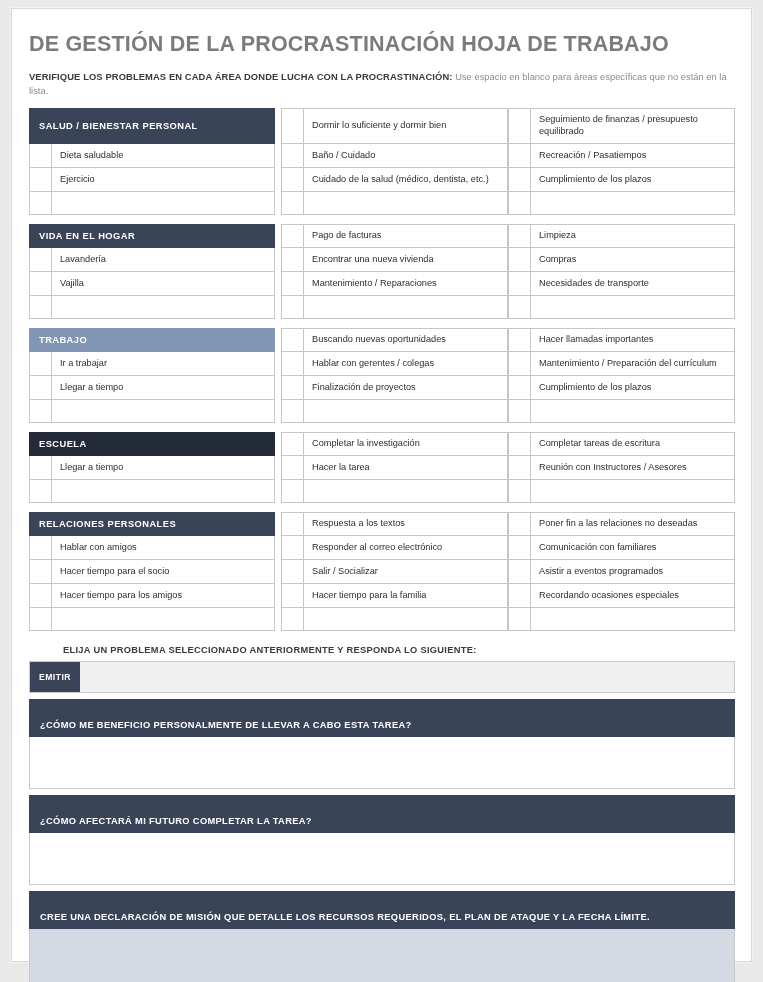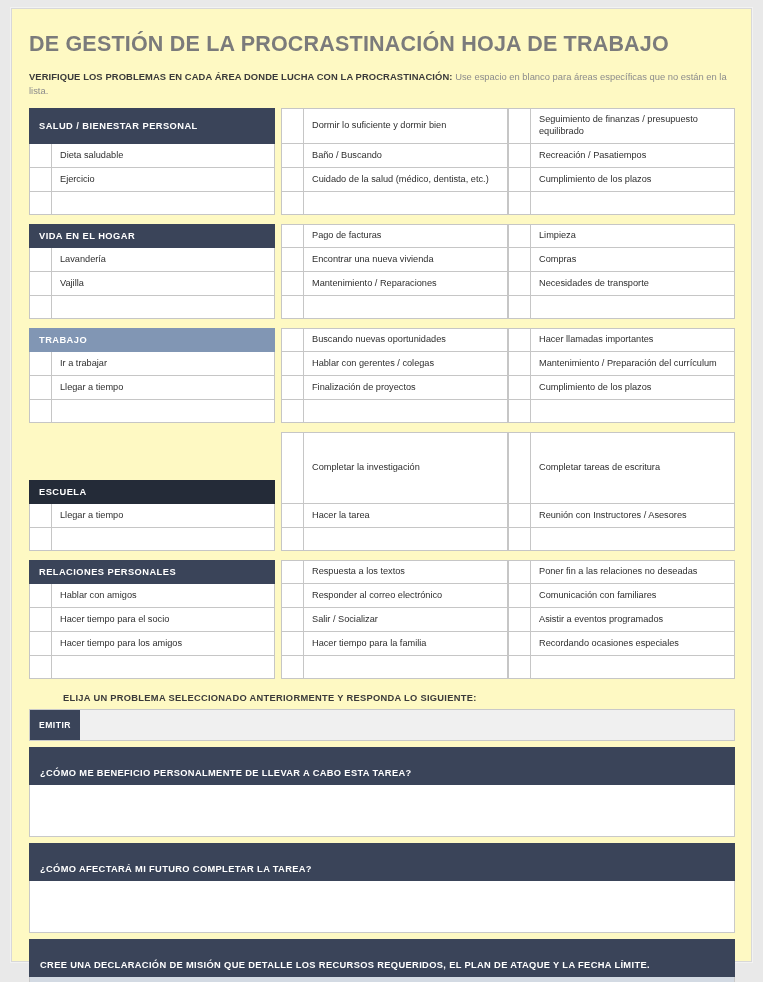--- a/index.html
+++ b/index.html
@@ -11,21 +11,21 @@
   #page {
     position: relative;
     width: 763px; height: 982px;
     background: #e9e9e9;
     overflow: hidden;
   }
   .sheet {
     position: absolute;
     left: 11px; top: 8px;
     width: 741px; height: 954px;
-    background: #fef9c3;
+    background: #ffffff;
     border: 1px solid #d8d8d8;
     box-shadow: 0 0 0 1px #f2f2f2;
   }
   .inner { padding: 20px 17px 0 17px; }
 
   .doc-title {
     color: #7b7b7b;
     font-size: 21.5px;
     font-weight: bold;
     letter-spacing: .2px;
@@ -82,21 +82,21 @@
     color: #ffffff;
     font-size: 9.3px;
     font-weight: bold;
     letter-spacing: .45px;
     padding: 6px 9px;
     display: flex; align-items: center;
     min-height: 24px;
     border: 1px solid transparent;
   }
   .hdr.dark   { background: #3a4459; }
-  .hdr.darker { background: #242b38; margin-top: 48px; }
+  .hdr.darker { background: #242b38; }
   .hdr.light  { background: #8196b4; }
 
   .empty-row .cell { min-height: 23px; }
 
   
   .prompt {
     margin-top: 14px;
     font-size: 9.3px;
     font-weight: bold;
     color: #3a3a3a;
@@ -174,21 +174,21 @@
               </div>
             </div>
             <div class="row">
               <div class="grp-a">
                 <div class="cb"></div>
                 <div class="cell">Dieta saludable</div>
               </div>
               <div class="gap-col"></div>
               <div class="grp-b">
                 <div class="cb"></div>
-                <div class="cell">Baño / Buscando</div>
+                <div class="cell">Baño / Cuidado</div>
               </div>
               <div class="grp-c">
                 <div class="cb"></div>
                 <div class="cell">Recreación / Pasatiempos</div>
               </div>
             </div>
             <div class="row">
               <div class="grp-a">
                 <div class="cb"></div>
                 <div class="cell">Ejercicio</div>

